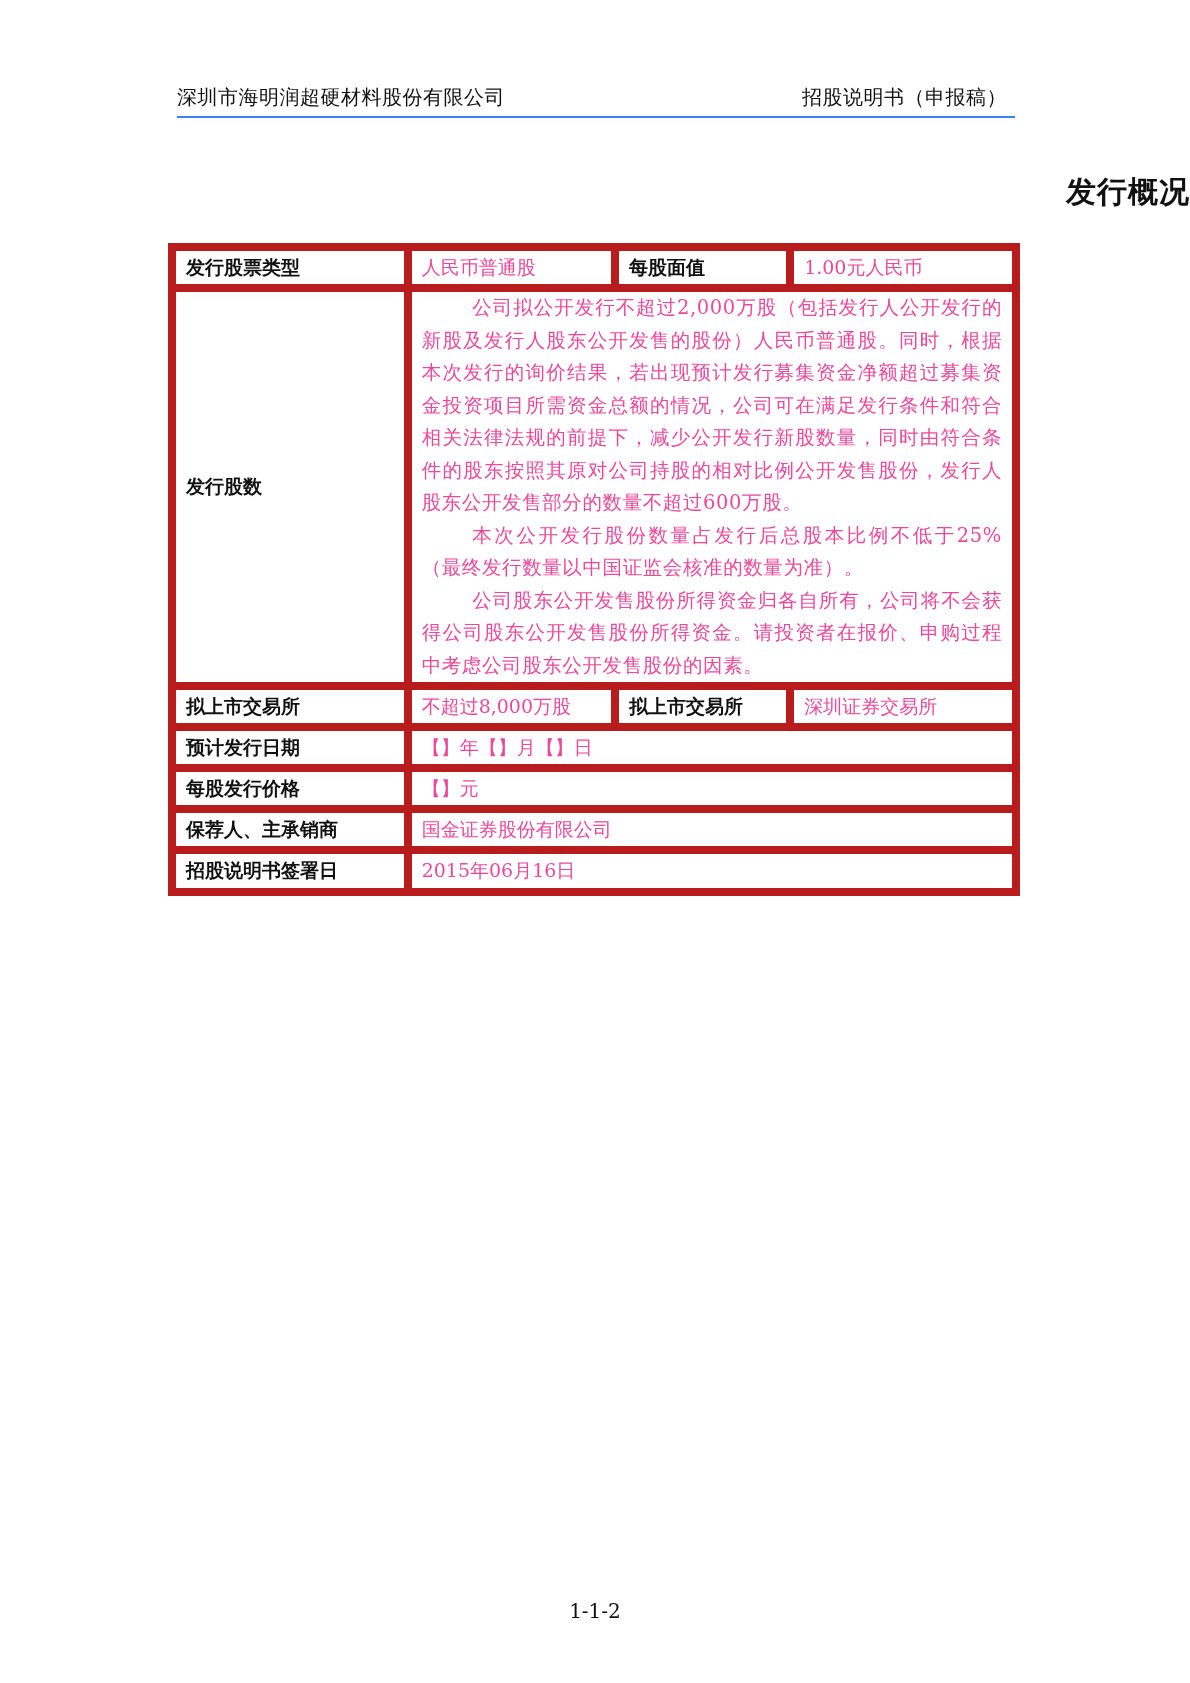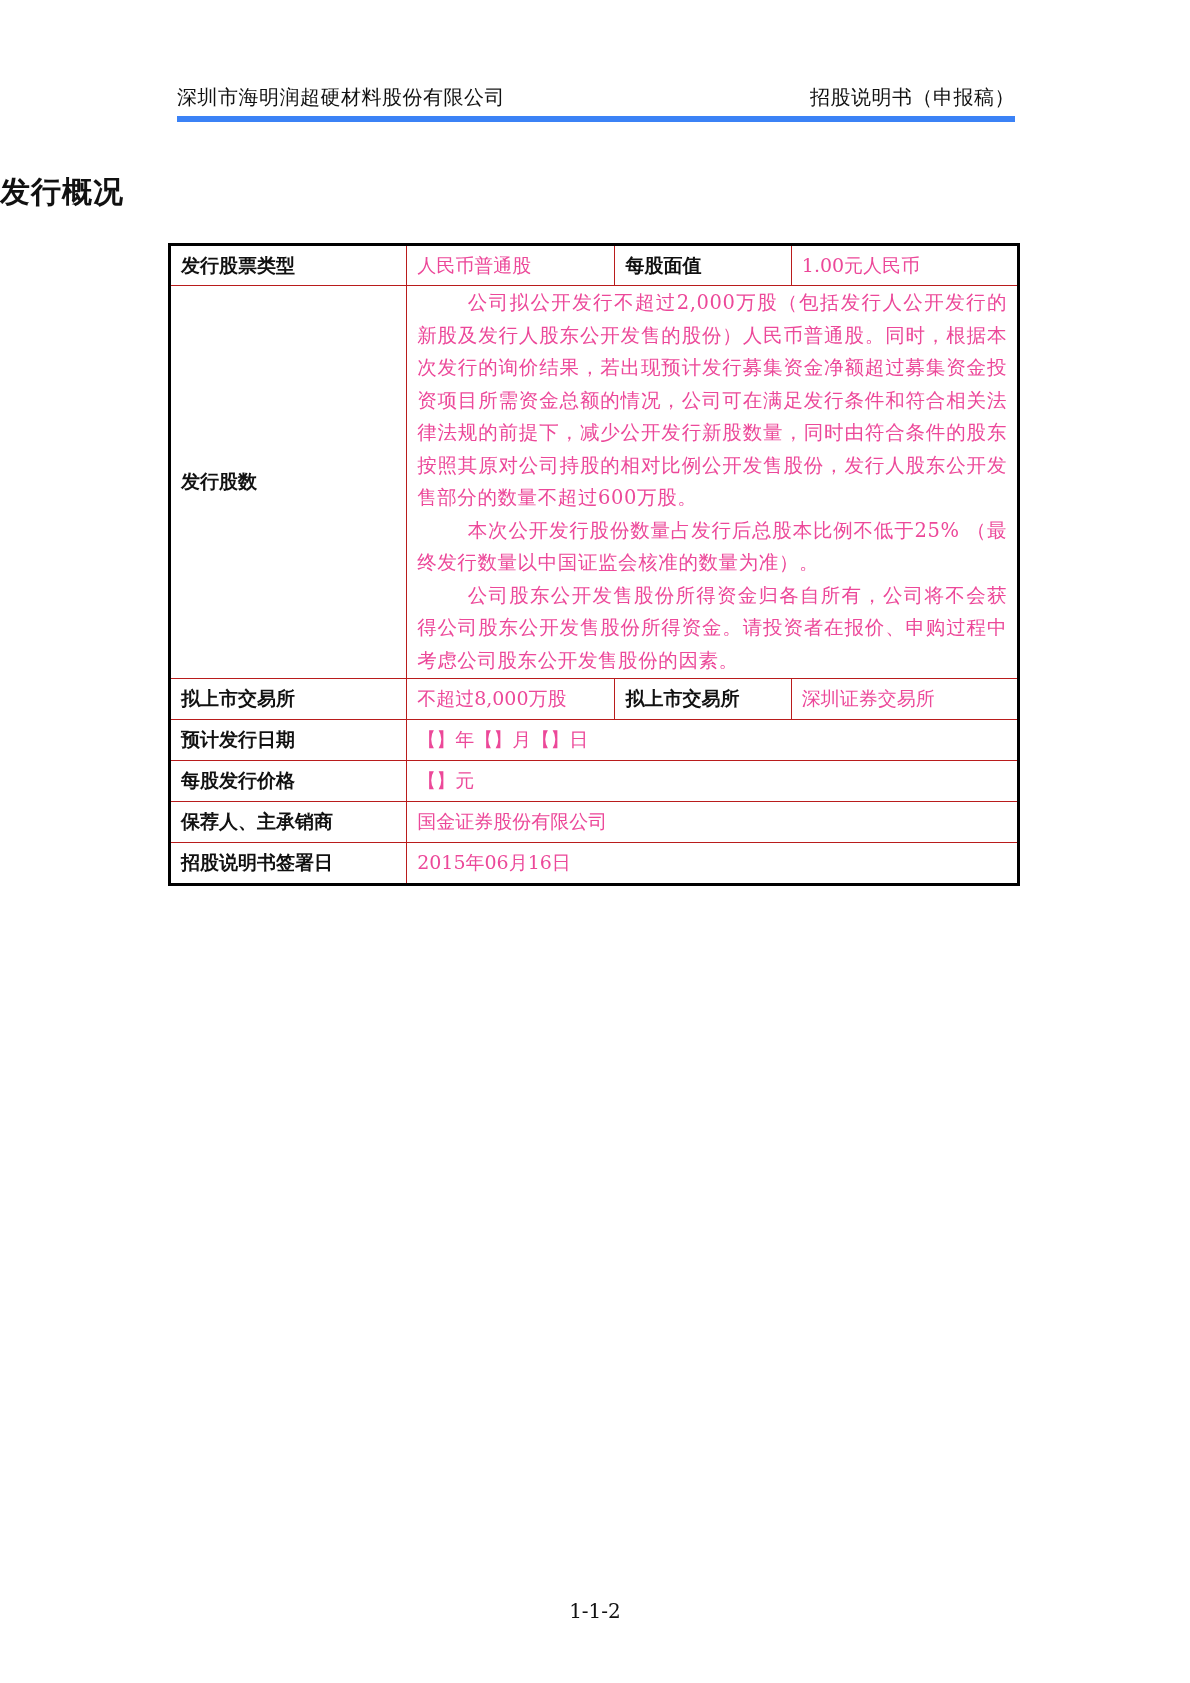--- a/index.html
+++ b/index.html
@@ -2,35 +2,35 @@
 <html><head>
   <meta charset="utf-8">
   <style>
     html, body { margin: 0; padding: 0; background: #ffffff; }
     body {
       width: 1190px; height: 1683px; position: relative; overflow: hidden;
       font-family: "DejaVu Serif", "Liberation Serif", serif; color: #111;
     }
     .header {
       position: absolute; left: 177px; top: 84px; width: 838px; height: 32px;
-      border-bottom: 6px solid #3b82f6;
+      border-bottom: 2px solid #3b82f6;
     }
     .header-left { position: absolute; left: 0; top: 0; font-size: 20px; letter-spacing: 0.5px; }
-    .header-right { position: absolute; right: 0; top: 0; font-size: 20px; letter-spacing: 0.5px; }
+    .header-right { position: absolute; right: 8px; top: 0; font-size: 20px; letter-spacing: 0.5px; }
     .title {
-      position: absolute; left: 0; width: 1190px; top: 172px; text-align: left;
+      position: absolute; left: 0; width: 1190px; top: 172px; text-align: right;
       font-family: "DejaVu Sans", "Liberation Sans", sans-serif;
       font-size: 30px; font-weight: bold; letter-spacing: 1px;
     }
     table.info {
       position: absolute; left: 168px; top: 243px; width: 852px;
       border-collapse: collapse; border: 3px solid #000;
     }
     table.info td {
-      border: 1px solid #b91c1c; padding: 0 10px; font-size: 19px; vertical-align: middle;
+      border: 8px solid #b91c1c; padding: 0 10px; font-size: 19px; vertical-align: middle;
     }
     td.label {
       font-family: "DejaVu Sans", "Liberation Sans", sans-serif; font-weight: bold;
       font-size: 19px;
     }
     td.val { font-family: "DejaVu Serif", "Liberation Serif", serif; color: #ec4899; }
     tr.r-short { height: 41px; }
     .paras p {
       margin: 0; text-indent: 2.6em; line-height: 32.5px; text-align: justify;
       font-size: 19.5px; letter-spacing: 0.6px;

